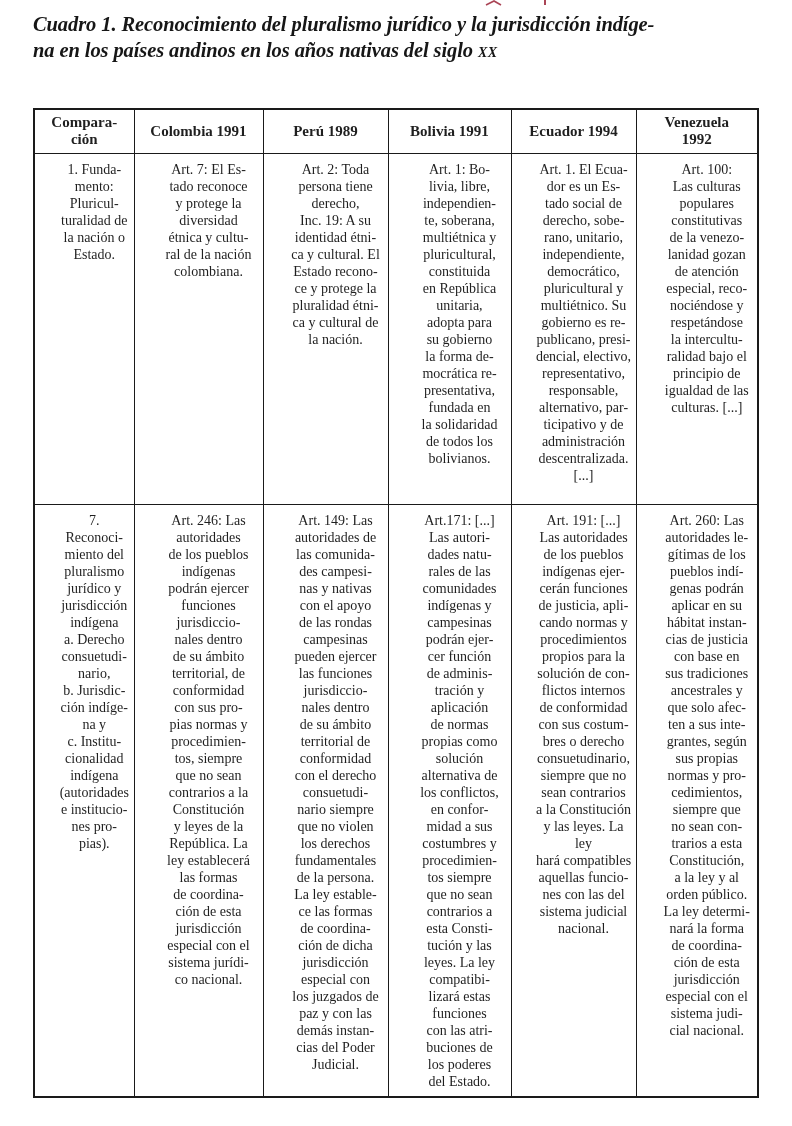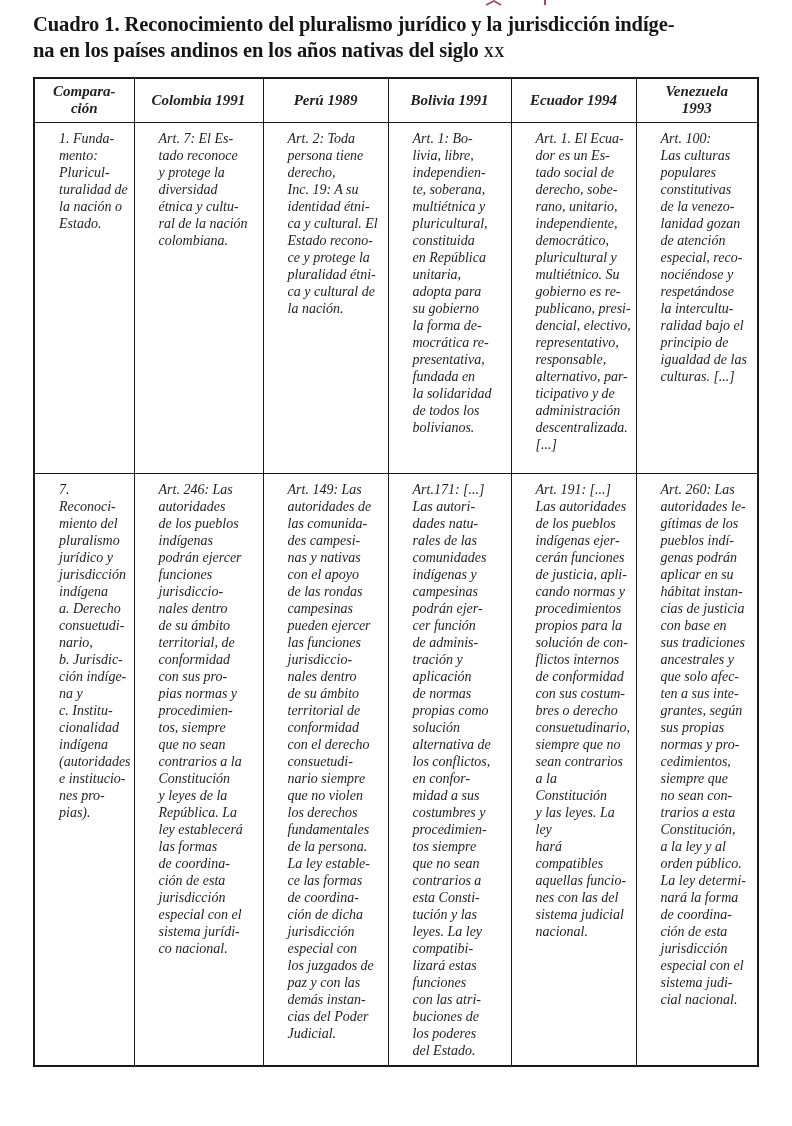--- a/index.html
+++ b/index.html
@@ -26,55 +26,55 @@
   .page-title {
     position: absolute;
     left: 33px;
     top: 12px;
     width: 732px;
     font-size: 20.5px;
     font-weight: 700;
     line-height: 25.5px;
     letter-spacing: -0.1px;
     color: #161616;
+    font-style: italic;
   }
   .smallcaps {
     font-variant: small-caps;
     letter-spacing: 0.5px;
   }
   table.comparison {
     position: absolute;
     left: 33px;
-    top: 77px;
+    top: 108px;
     border-collapse: collapse;
     table-layout: fixed;
     width: 724px;
     border: 2px solid #1a1a1a;
-    font-style: italic;
   }
   table.comparison th,
   table.comparison td {
     border: 1.5px solid #1a1a1a;
     font-size: 14px;
     color: #1f1f1f;
     box-sizing: border-box;
   }
   table.comparison th {
     height: 44px;
     font-weight: 700;
     font-size: 15px;
     line-height: 17px;
     text-align: center;
     vertical-align: middle;
     padding: 4px 3px;
     white-space: pre-line;
   }
   table.comparison td {
     vertical-align: top;
-    text-align: left;
+    text-align: center;
     padding: 7px 4px 6px 24px;
     line-height: 17px;
     white-space: pre-line;
   }
   tr.row-1 td { height: 351px; }
   tr.row-2 td { height: 588px; }
 </style>
 </head>
 <body>
 
@@ -101,21 +101,21 @@
     </colgroup>
     <thead>
       <tr>
         <th>Compara-
 ción</th>
         <th>Colombia 1991</th>
         <th>Perú 1989</th>
         <th>Bolivia 1991</th>
         <th>Ecuador 1994</th>
         <th>Venezuela
-1993</th>
+1992</th>
       </tr>
     </thead>
     <tbody>
       <tr class="row-1">
         <td>1. Funda-
 mento:
 Pluricul-
 turalidad de
 la nación o
 Estado.</td>

